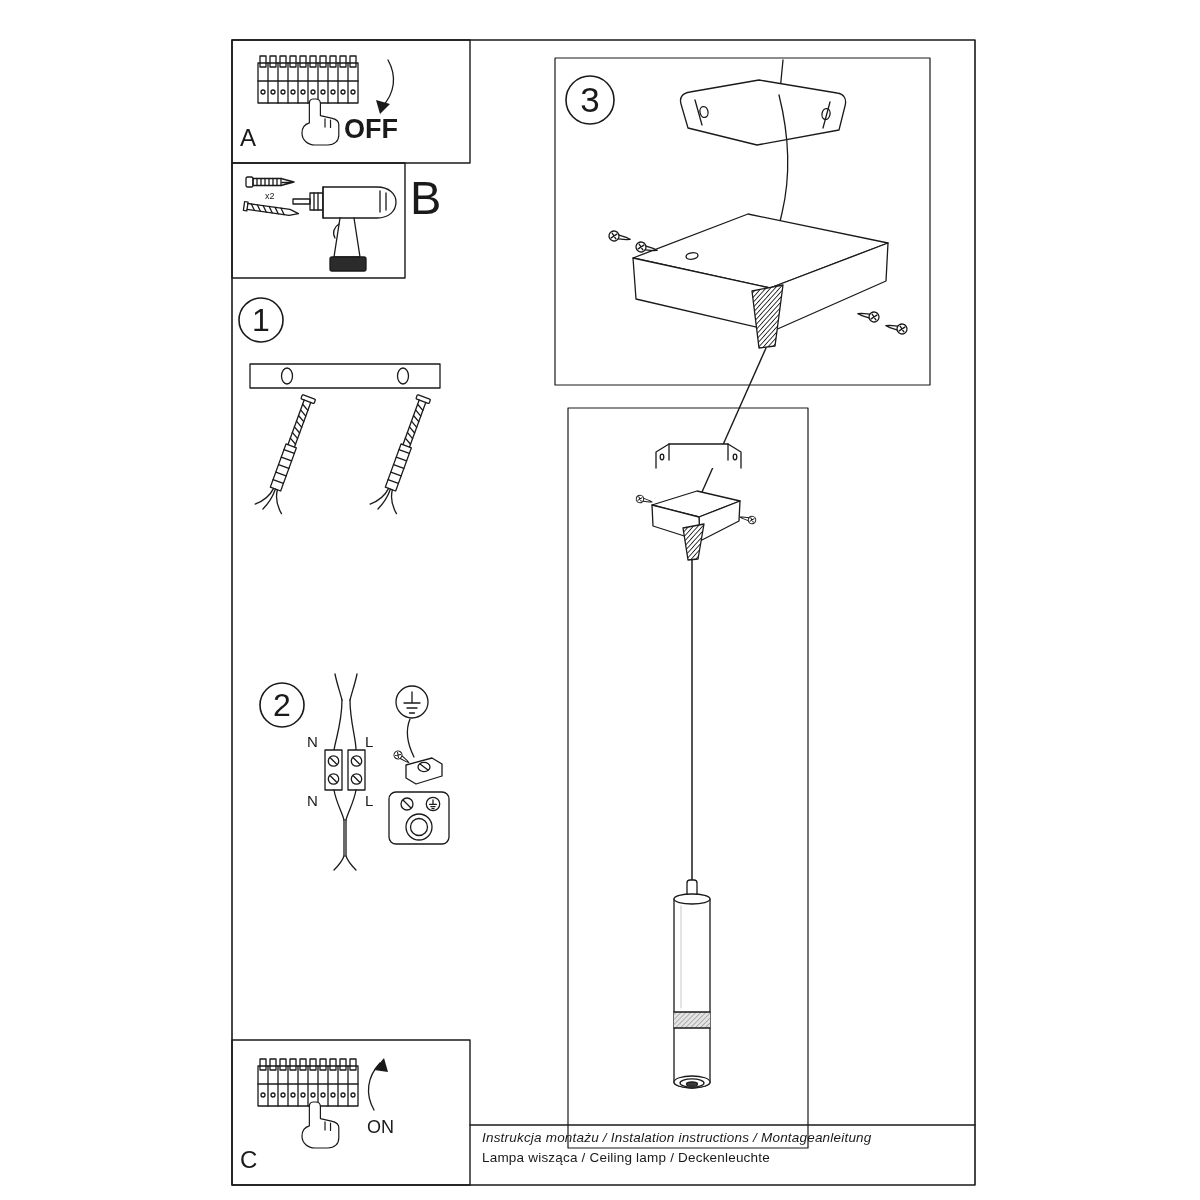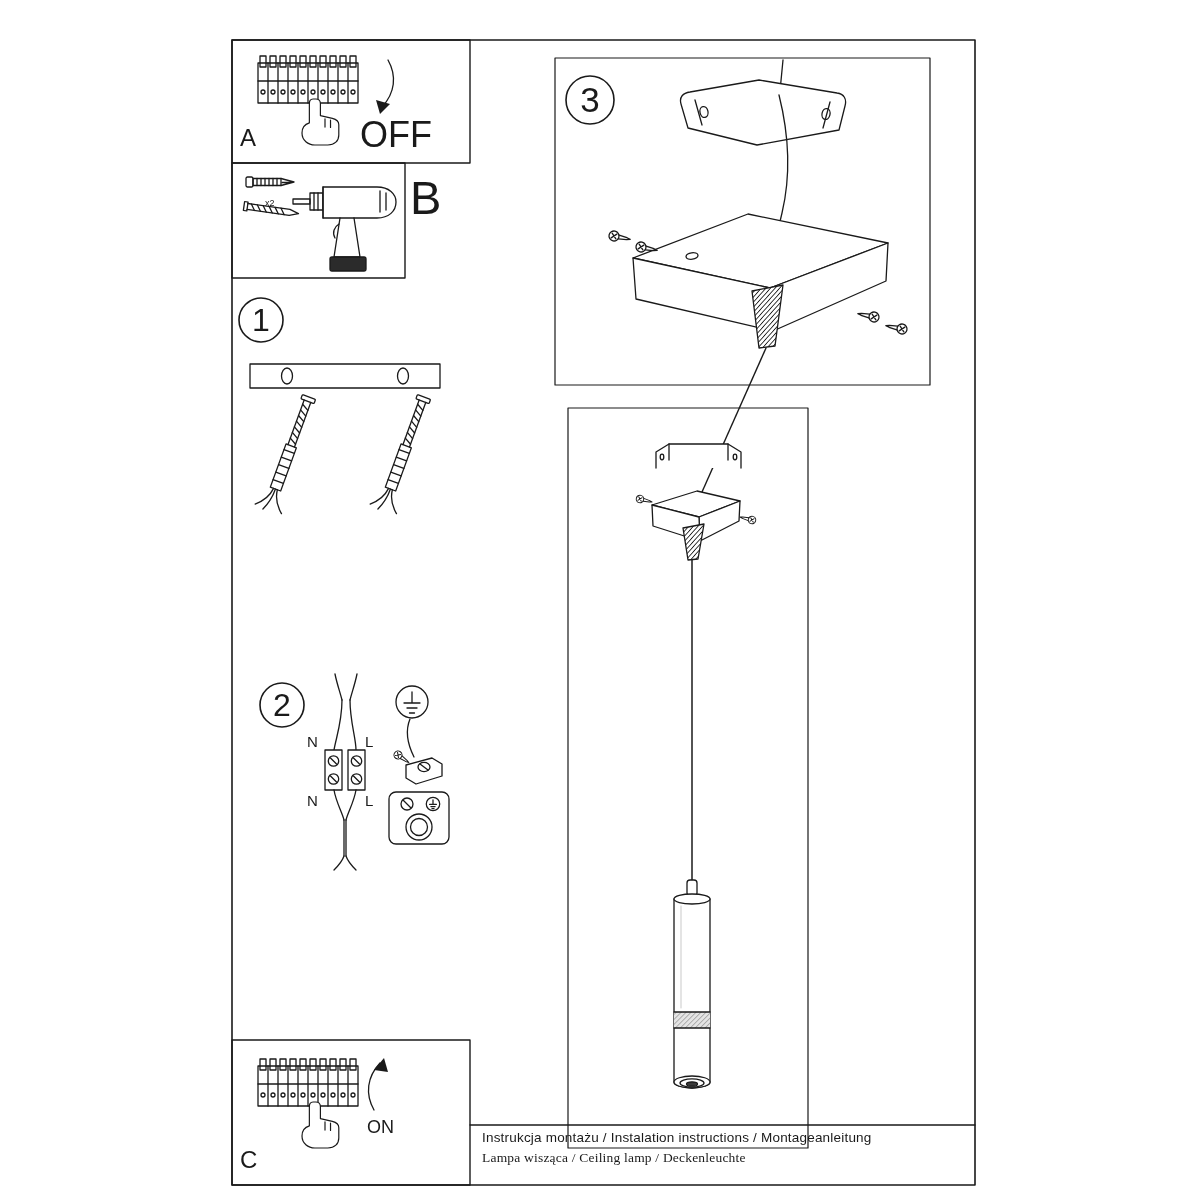--- a/index.html
+++ b/index.html
@@ -222,33 +222,33 @@
     <use href="#breaker" transform="translate(258,1058)"></use>
     <use href="#hand" transform="translate(302,1102) scale(0.92)"></use>
     <g>
       <path d="M374,1110 C365,1094 367,1077 380,1063"></path>
       <polygon points="374,1070 384,1058 388,1072" fill="#1a1a1a" stroke="none"></polygon>
     </g>
   </g>
 </svg>
 
 <div class="t" style="left:240px;top:124px;font-size:24px;">A</div>
-<div class="t" style="left:360px;top:114px;font-size:36px;">OFF</div>
+<div class="t" style="left:344px;top:114px;font-size:27px;font-weight:bold;">OFF</div>
 
 <div class="t" style="left:410px;top:170px;font-size:47px;">B</div>
-<div class="t" style="left:265px;top:198px;font-size:9px;">x2</div>
+<div class="t" style="left:265px;top:191px;font-size:9px;">x2</div>
 
 <div class="t circnum" style="left:239px;top:298px;width:44px;height:44px;line-height:44px;font-size:32px;">1</div>
 <div class="t circnum" style="left:260px;top:683px;width:44px;height:44px;line-height:44px;font-size:32px;">2</div>
 <div class="t circnum" style="left:564px;top:74px;width:52px;height:52px;line-height:52px;font-size:35px;">3</div>
 
 <div class="t" style="left:307px;top:733px;font-size:15px;">N</div>
 <div class="t" style="left:365px;top:733px;font-size:15px;">L</div>
 <div class="t" style="left:307px;top:792px;font-size:15px;">N</div>
 <div class="t" style="left:365px;top:792px;font-size:15px;">L</div>
 
 <div class="t" style="left:240px;top:1146px;font-size:24px;">C</div>
 <div class="t" style="left:367px;top:1117px;font-size:18px;">ON</div>
 
-<div class="t f13" style="left:482px;top:1130px;">Instrukcja montażu / Instalation instructions / Montageanleitung</div>
-<div class="t f13" style="left:482px;top:1150px;font-family:Liberation Serif, serif;">Lampa wisząca / Ceiling lamp / Deckenleuchte</div>
+<div class="t f13" style="left:482px;top:1130px;font-style:italic;">Instrukcja montażu / Instalation instructions / Montageanleitung</div>
+<div class="t f13" style="left:482px;top:1150px;">Lampa wisząca / Ceiling lamp / Deckenleuchte</div>
 
 </div>
 
 </body></html>

